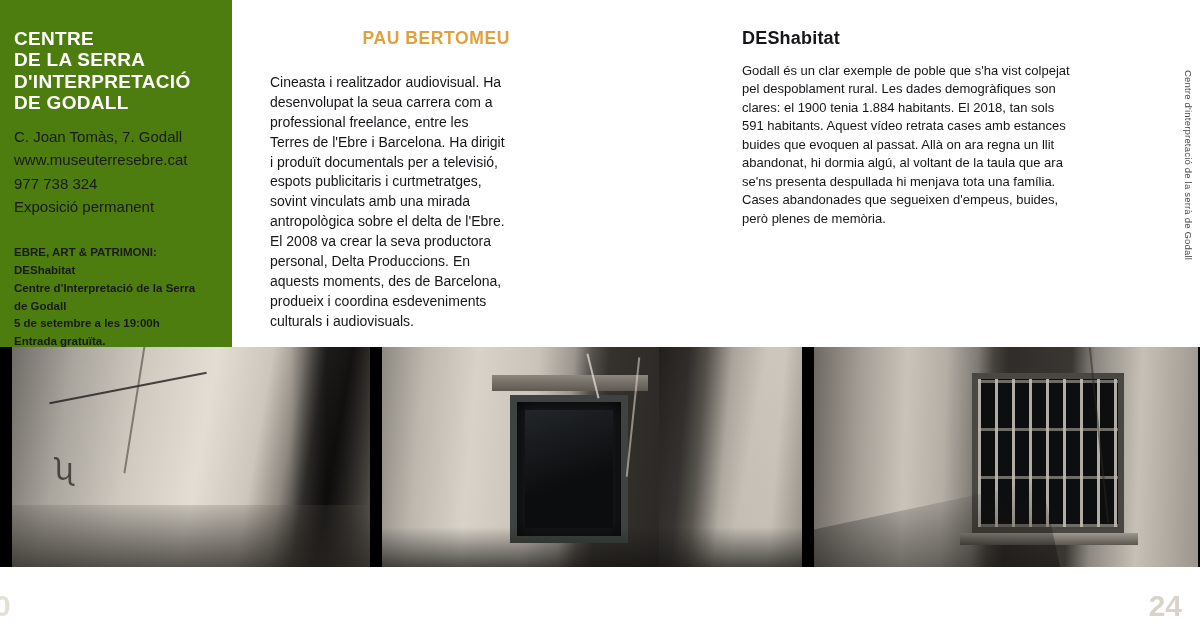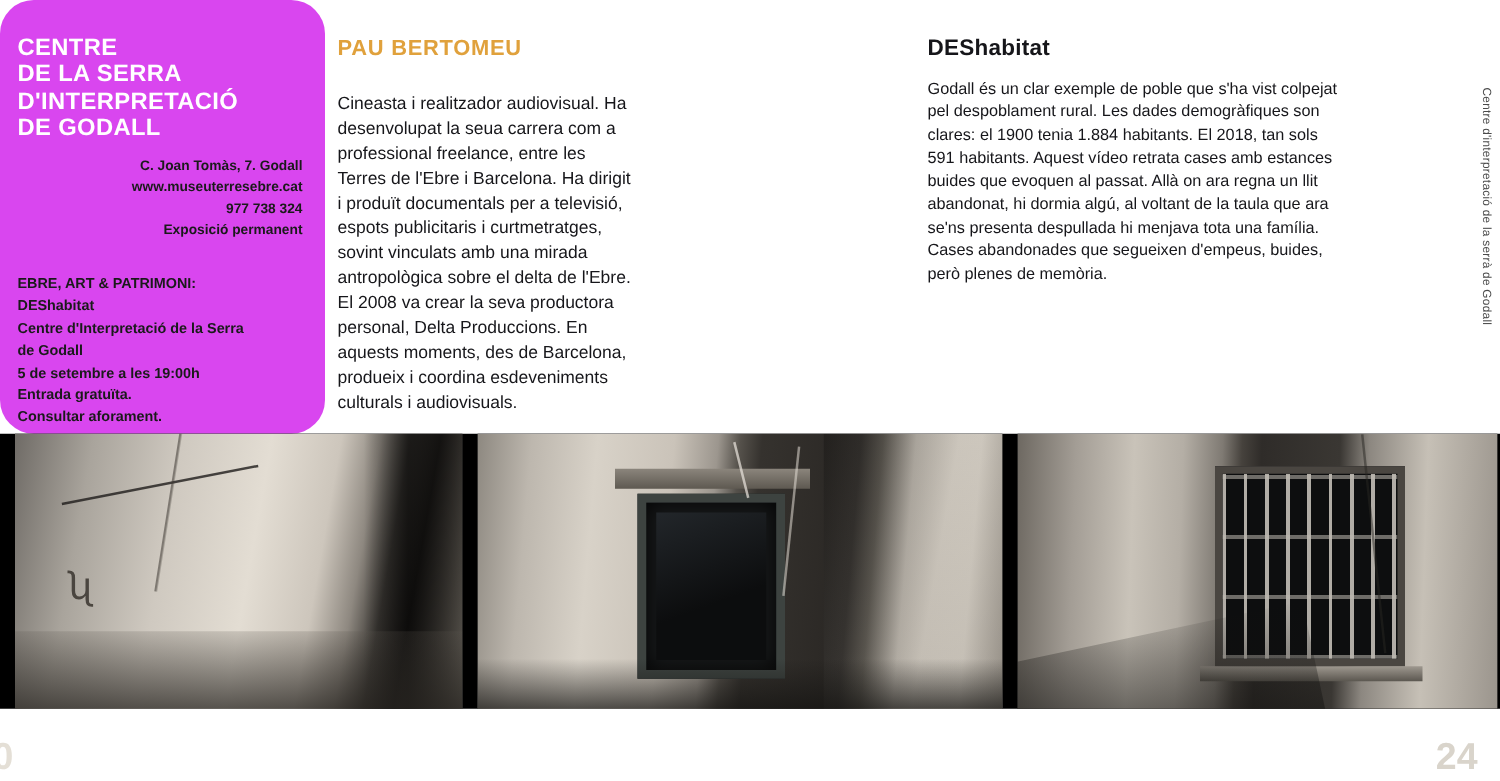--- a/index.html
+++ b/index.html
@@ -13,41 +13,39 @@
   .page {
     position: relative;
     width: 1200px; height: 625px;
     background: #ffffff;
   }
 
   
   .orange-panel {
     position: absolute;
     left: 0; top: 0;
-    width: 260px; height: 347px;
-    background: #d946ef;
+    width: 232px; height: 347px;
+    background: #4d7c0f;
     padding: 28px 18px 0 14px;
-    border-radius: 27px;
   }
   .venue-title {
     font-weight: bold;
     font-size: 19px;
     line-height: 1.12;
     letter-spacing: 0.3px;
     color: #ffffff;
     margin: 0 0 12px 0;
     text-transform: uppercase;
   }
   .venue-title span { display: block; }
   .venue-meta {
-    font-size: 11px;
+    font-size: 15px;
     line-height: 1.55;
     color: #1a1a1a;
-    font-weight: bold;
-    text-align: right;
+    font-weight: normal;
   }
   .venue-meta div { white-space: nowrap; }
   .venue-block2 {
     margin-top: 26px;
     font-size: 11.5px;
     line-height: 1.55;
     color: #1a1a1a;
     font-weight: bold;
   }
   .venue-block2 div { }
@@ -58,20 +56,21 @@
     left: 270px; top: 28px;
     width: 240px;
   }
   .artist-name {
     color: #e0a13c;
     font-size: 17.5px;
     font-weight: bold;
     letter-spacing: 0.6px;
     margin: 0 0 24px 0;
     text-transform: uppercase;
+    text-align: right;
   }
   .artist-bio {
     font-size: 14px;
     line-height: 1.42;
     color: #16161a;
   }
 
   
   .col-project {
     position: absolute;

